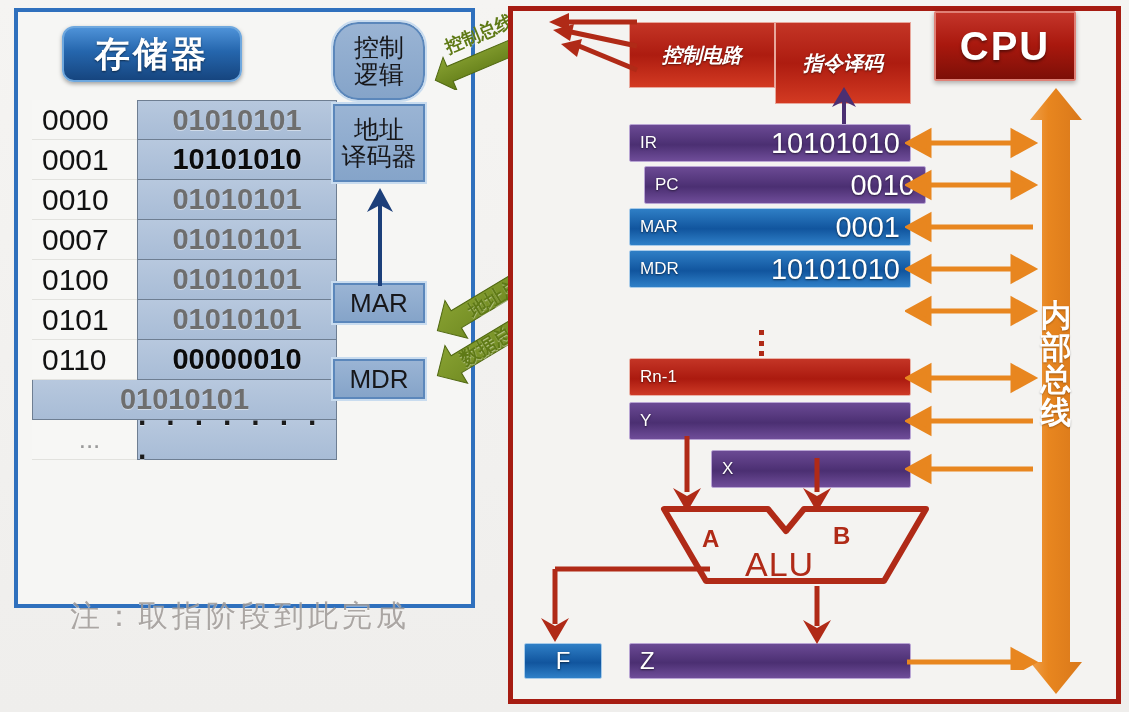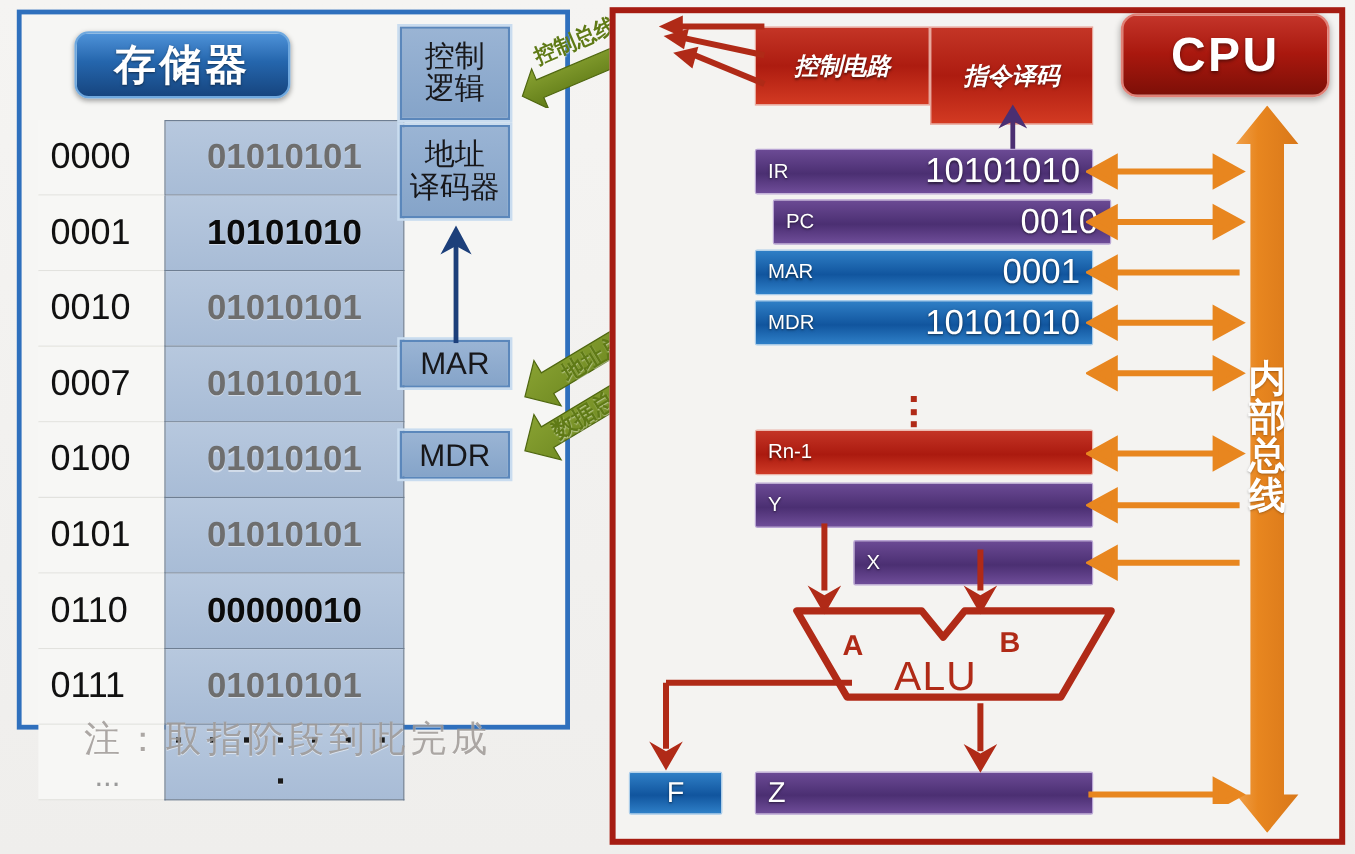--- a/index.html
+++ b/index.html
@@ -21,21 +21,21 @@
     background:linear-gradient(180deg,#4e92d8 0%,#2566ad 45%,#16457f 100%);
     border:2px solid #6fa8de;
     box-shadow:0 2px 4px rgba(0,0,0,.35);
     display:flex;align-items:center;justify-content:center;
     color:#fff;font-size:35px;font-weight:bold;letter-spacing:3px;
     text-shadow:0 1px 2px rgba(0,0,0,.5);
   }
   #memory-table{
     position:absolute;left:14px;top:88px;width:305px;
   }
-  .mem-row{display:flex;align-items:stretch;height:63px;text-align:center;}
+  .mem-row{display:flex;align-items:stretch;height:40px;}
   .mem-addr{
     width:105px;display:flex;align-items:center;justify-content:flex-start;
     padding-left:10px;box-sizing:border-box;
     font-size:30px;color:#111;background:#f7f7f5;
     border-bottom:1px solid #e2e2de;
   }
   .mem-cell{
     flex:1;display:flex;align-items:center;justify-content:center;
     font-size:29px;font-weight:bold;
     background:linear-gradient(180deg,#b7c8de 0%,#a8bcd6 100%);
@@ -57,21 +57,21 @@
   }
 
   
   .mbox{
     position:absolute;box-sizing:border-box;
     background:linear-gradient(180deg,#9ab4d4 0%,#85a4c9 100%);
     border:2px solid #5b87bb;outline:2px solid #c9dcef;
     display:flex;align-items:center;justify-content:center;
     color:#17171a;text-align:center;line-height:1.08;
   }
-  #ctrl-logic-box{left:333px;top:22px;width:92px;height:78px;font-size:25px;}
+  #ctrl-logic-box{left:333px;top:22px;width:92px;height:78px;font-size:25px;border-radius:25px;}
   #addr-dec-box{left:333px;top:104px;width:92px;height:78px;font-size:25px;}
   #mar-box{left:333px;top:283px;width:92px;height:40px;font-size:26px;}
   #mdr-box{left:333px;top:359px;width:92px;height:40px;font-size:26px;}
 
   
   #mar-decoder-arrow{position:absolute;left:360px;top:186px;width:40px;height:100px;}
 
   
   .greenbus{position:absolute;}
   .greenbus .lbl{
@@ -81,22 +81,22 @@
   #ctrl-bus{left:424px;top:18px;width:146px;height:72px;}
   #addr-bus{left:420px;top:205px;width:220px;height:140px;}
   #data-bus{left:420px;top:250px;width:220px;height:140px;}
 
   
   #cpu-panel{
     position:absolute;left:508px;top:6px;width:613px;height:698px;
     border:5px solid #a61c12;background:#f4f3f1;box-sizing:border-box;
   }
   #cpu-title{
-    position:absolute;left:934px;top:11px;width:174px;height:70px;
-    border-radius:14px;box-sizing:border-box;
+    position:absolute;left:934px;top:11px;width:142px;height:70px;
+    border-radius:2px;box-sizing:border-box;
     background:linear-gradient(180deg,#c4352a 0%,#a9180e 48%,#7d0f07 100%);
     border:2px solid #e08076;
     box-shadow:0 2px 5px rgba(0,0,0,.3);
     display:flex;align-items:center;justify-content:center;
     color:#fff;font-size:40px;font-weight:bold;letter-spacing:2px;
     text-shadow:0 2px 3px rgba(0,0,0,.45);
   }
 
   .redbox{
     position:absolute;box-sizing:border-box;
@@ -200,21 +200,20 @@
         </div>
         <div class="mem-row">
           <div class="mem-addr">0101</div>
           <div class="mem-cell">01010101</div>
         </div>
         <div class="mem-row">
           <div class="mem-addr">0110</div>
           <div class="mem-cell hl">00000010</div>
         </div>
         <div class="mem-row">
-          <div class="mem-addr">0111</div>
           <div class="mem-cell">01010101</div>
         </div>
         <div class="mem-row">
           <div class="mem-addr dots">...</div>
           <div class="mem-cell dots">· · · · · · · ·</div>
         </div>
       </div>
   </div>
 
   <div class="mbox" id="ctrl-logic-box">

